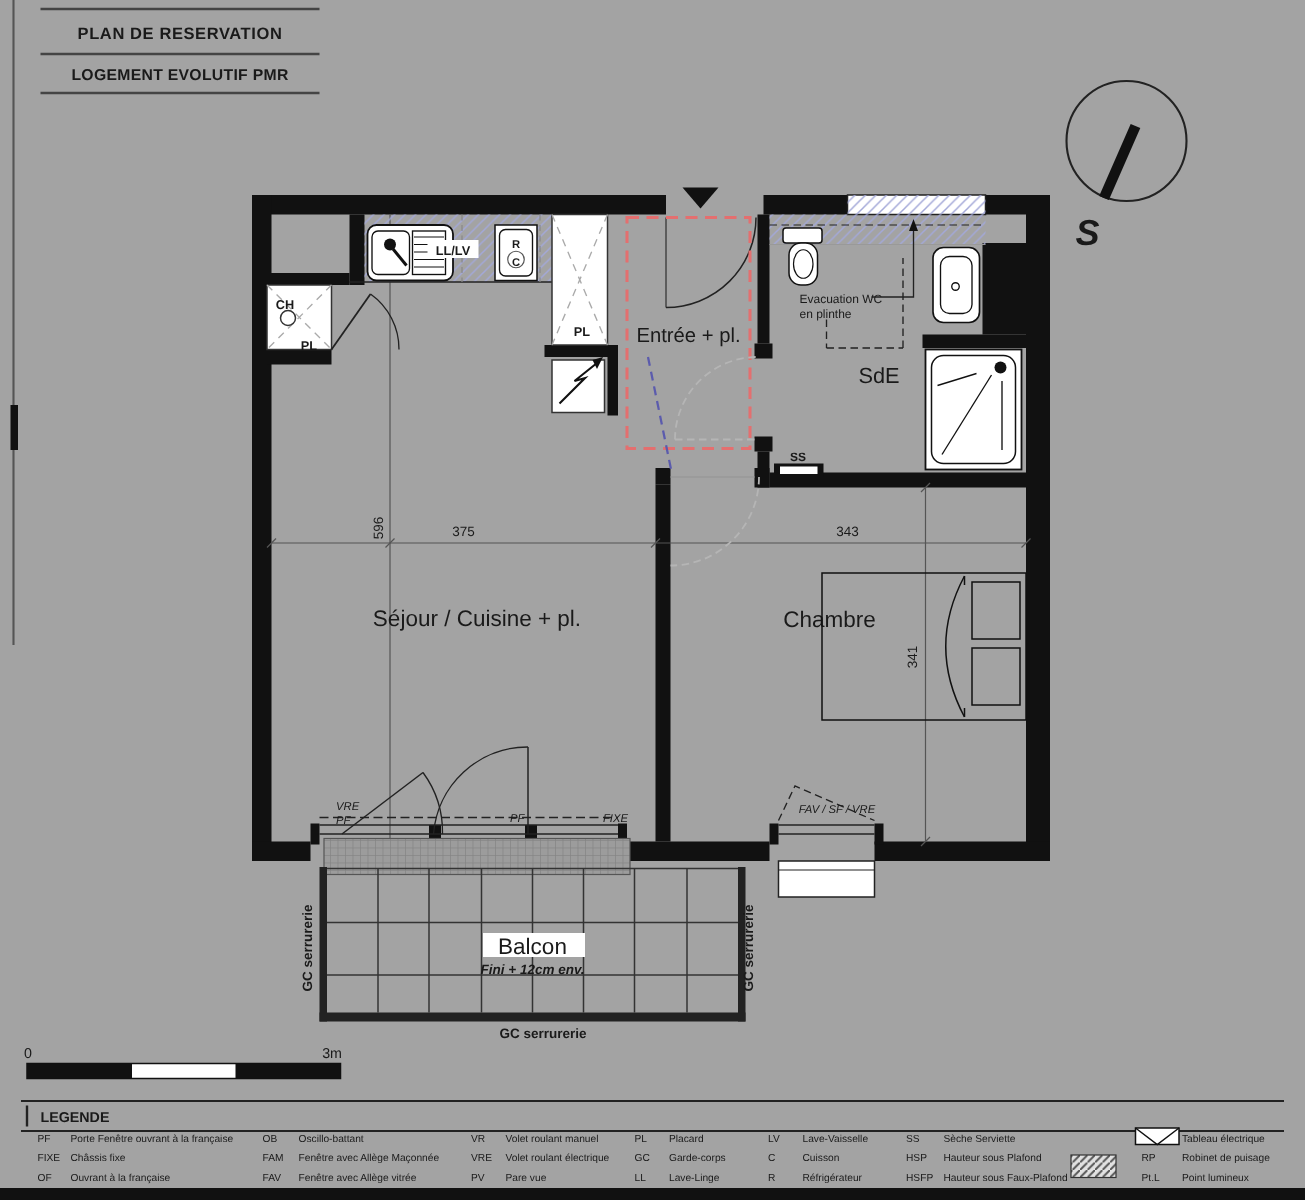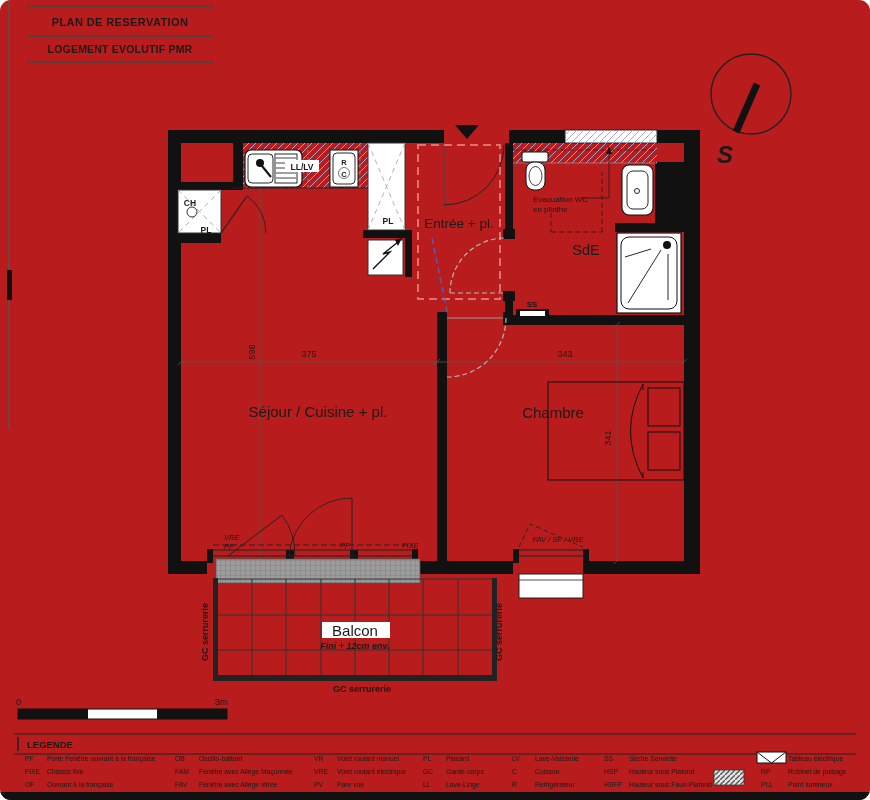--- a/index.html
+++ b/index.html
@@ -1,17 +1,17 @@
 <!DOCTYPE html>
 <html><head>
 <meta charset="utf-8">
 <style>
   html,body{margin:0;padding:0;background:#fff;}
-  #page{position:relative;width:870px;height:800px;background:#b91c1c;overflow:hidden;
-        font-family:"Liberation Sans", sans-serif;border-radius:11px;}
+  #page{position:relative;width:870px;height:800px;background:#a3a3a3;overflow:hidden;
+        font-family:"Liberation Sans", sans-serif;}
   svg text{font-family:"Liberation Sans", sans-serif;fill:#1a1a1a;}
   .wall{fill:#111;}
   .thin{stroke:#222;fill:none;}
 </style>
 </head>
 <body>
 
 <div id="page">
 <svg width="870" height="800" viewBox="0 0 870 800">
   <defs>

